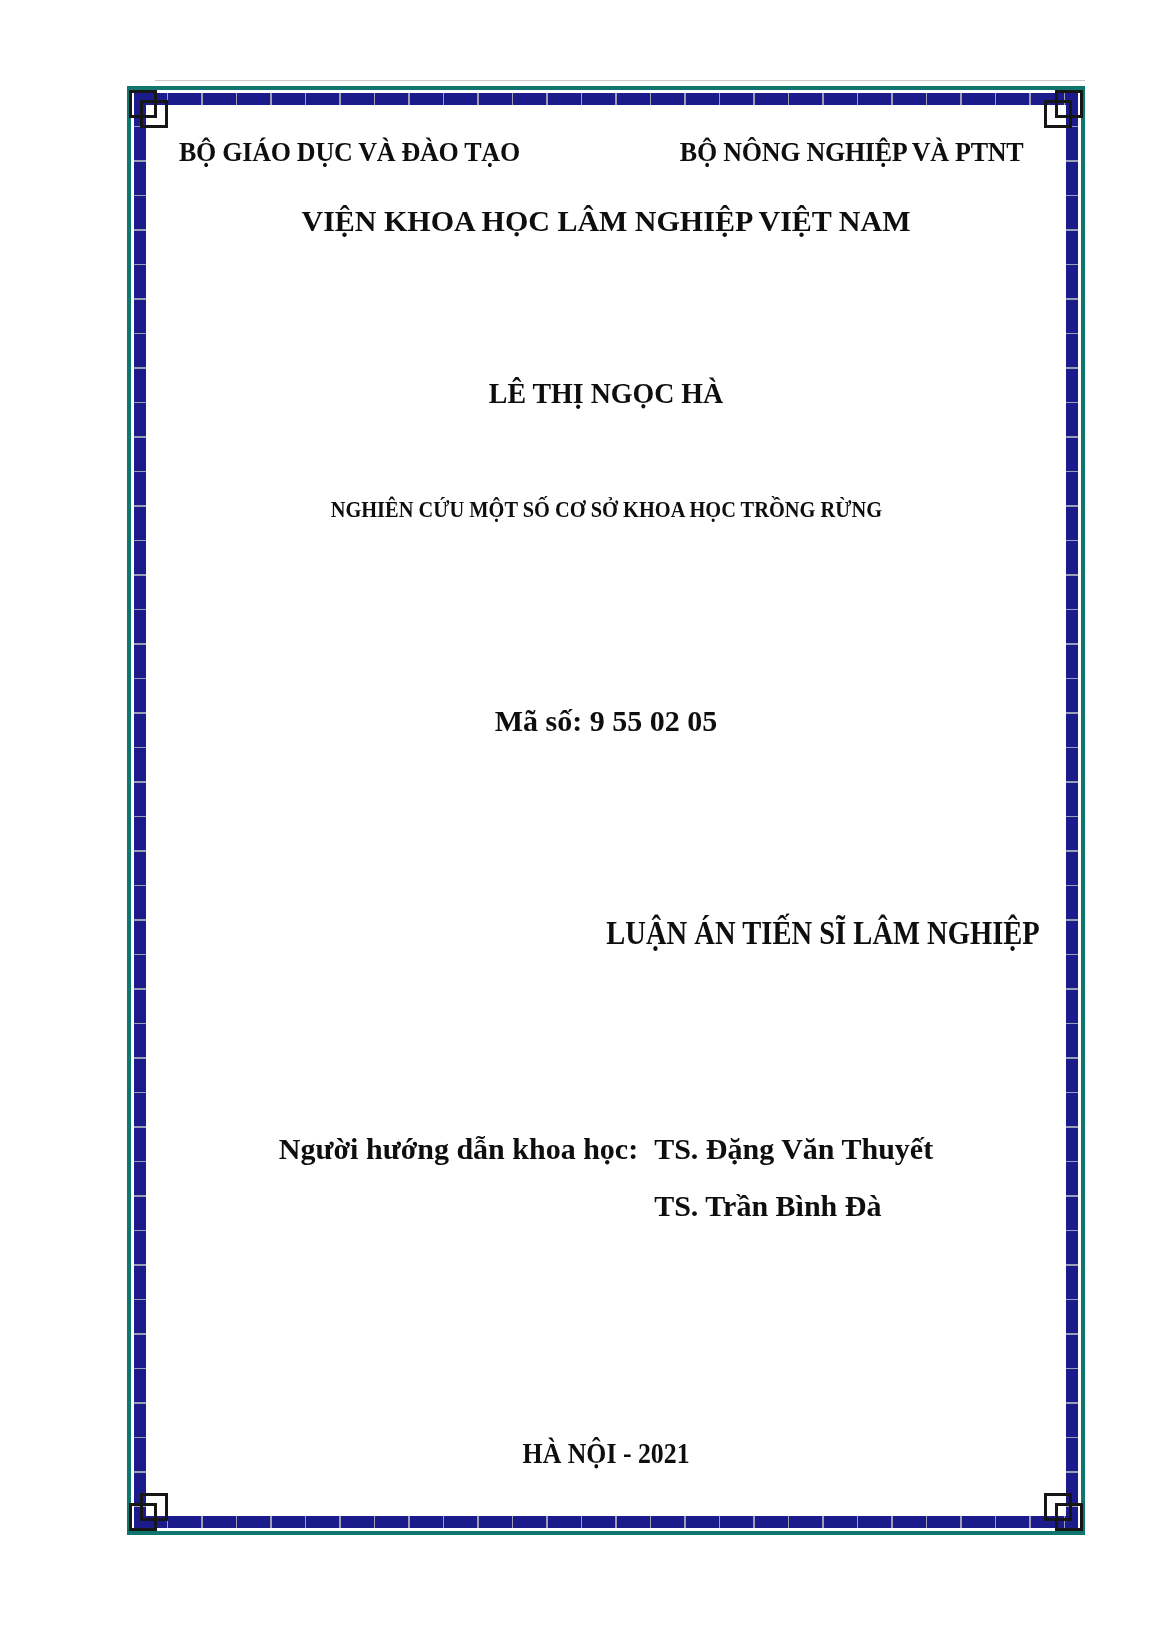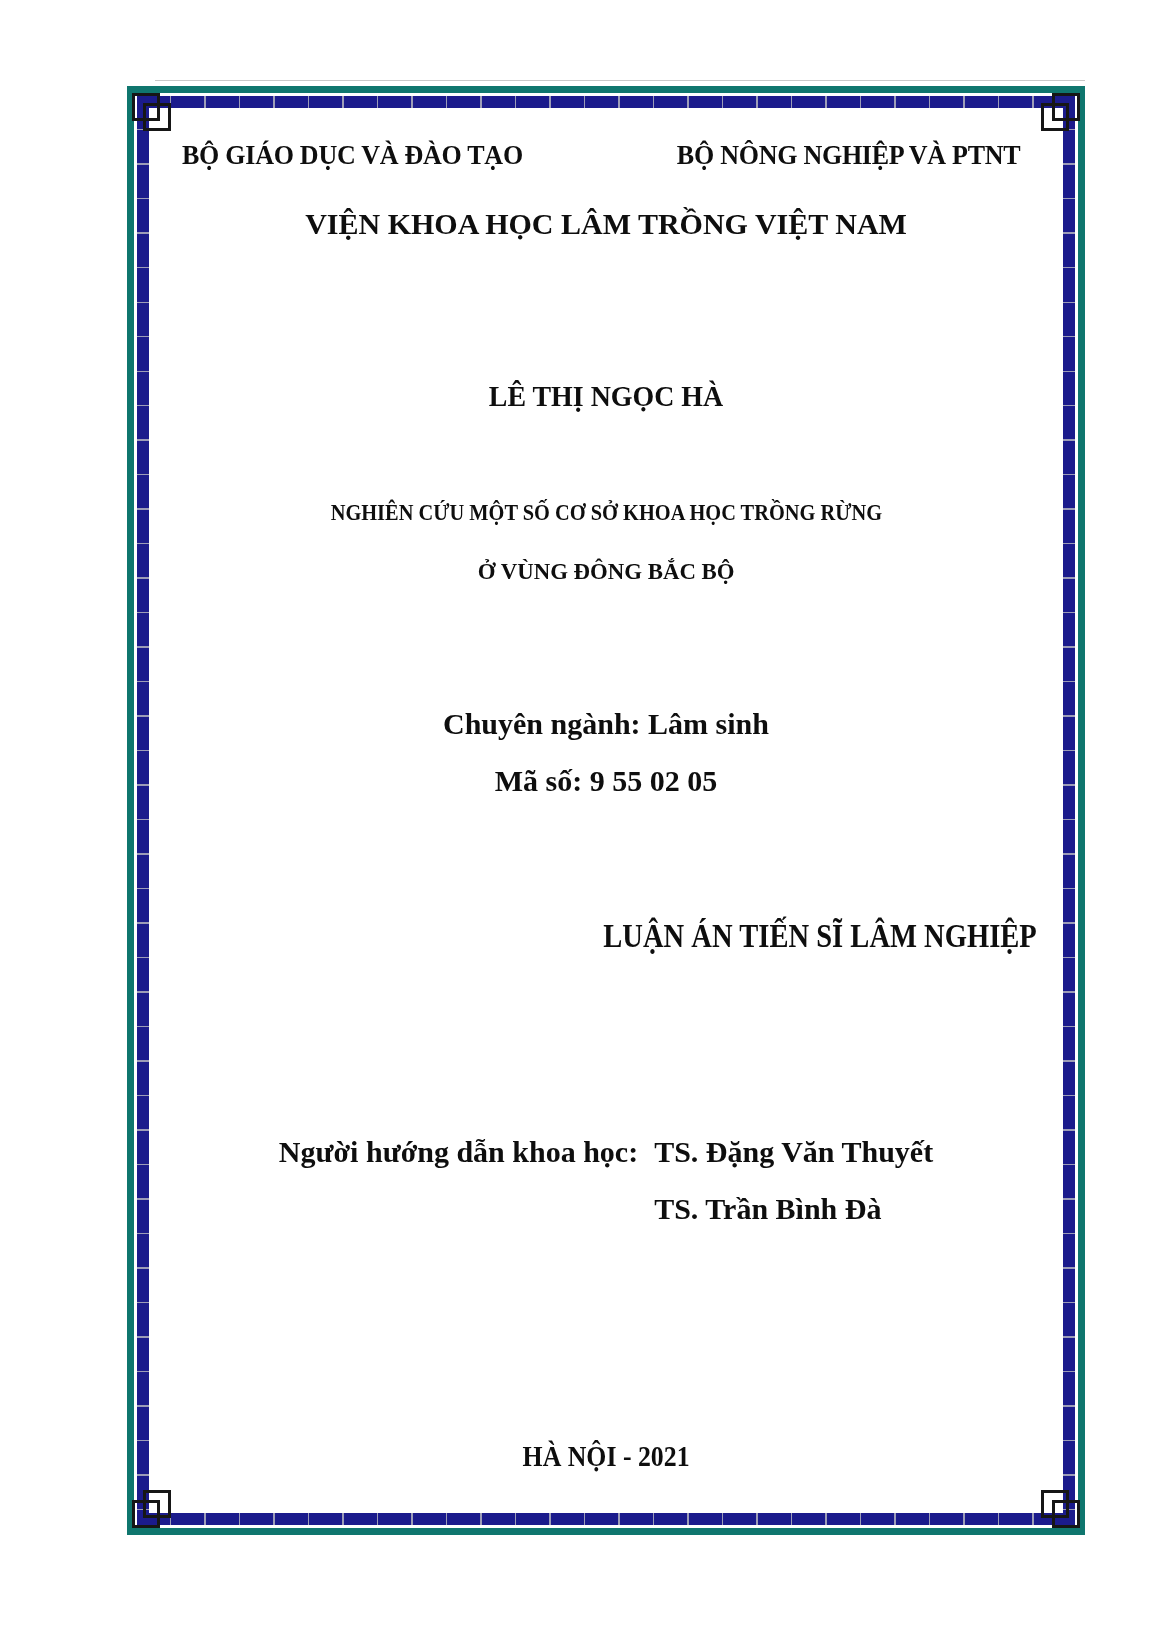--- a/index.html
+++ b/index.html
@@ -29,21 +29,21 @@
   }
 
   
   .frame {
     position: absolute;
     left: 127px;
     top: 86px;
     width: 958px;
     height: 1449px;
     box-sizing: border-box;
-    border: 7px solid #0f766e;
+    border: 4px solid #0f766e;
   }
   .band { position: absolute; }
   .band.top, .band.bottom {
     left: 3px; right: 3px; height: 12px;
     background: repeating-linear-gradient(to right, #1b1b8c 0 33px, #9d9db8 33px 34.5px);
   }
   .band.top    { top: 3px; }
   .band.bottom { bottom: 3px; }
   .band.left, .band.right {
     top: 3px; bottom: 3px; width: 12px;
@@ -134,37 +134,33 @@
   <div class="corner c-bl-a"></div>
   <div class="corner c-bl-b"></div>
   <div class="corner c-br-a"></div>
   <div class="corner c-br-b"></div>
 
   <div class="t ministries">
     <span class="ministry-left">BỘ GIÁO DỤC VÀ ĐÀO TẠO</span>
     <span class="ministry-right">BỘ NÔNG NGHIỆP VÀ PTNT</span>
   </div>
 
-  <div class="t institute">VIỆN KHOA HỌC LÂM TRỒNG VIỆT NAM</div>
+  <div class="t institute">VIỆN KHOA HỌC LÂM NGHIỆP VIỆT NAM</div>
 
   <div class="t author">
     <span class="scale">LÊ THỊ NGỌC HÀ</span>
   </div>
 
   <div class="t thesis-title">
     <div class="line">
       <span class="scale sc-a">NGHIÊN CỨU MỘT SỐ CƠ SỞ KHOA HỌC TRỒNG RỪNG</span>
     </div>
-    <div class="line">
-      <span class="scale sc-c">Ở VÙNG ĐÔNG BẮC BỘ</span>
-    </div>
   </div>
 
   <div class="t program">
-    <div class="line">Chuyên ngành: Lâm sinh</div>
     <div class="line">Mã số: 9 55 02 05</div>
   </div>
 
   <div class="t thesis-type">
     <span class="scale">LUẬN ÁN TIẾN SĨ LÂM NGHIỆP</span>
   </div>
 
   <div class="t supervisors">
     <div class="sup-label">Người hướng dẫn khoa học:</div>
     <div class="sup-names">

